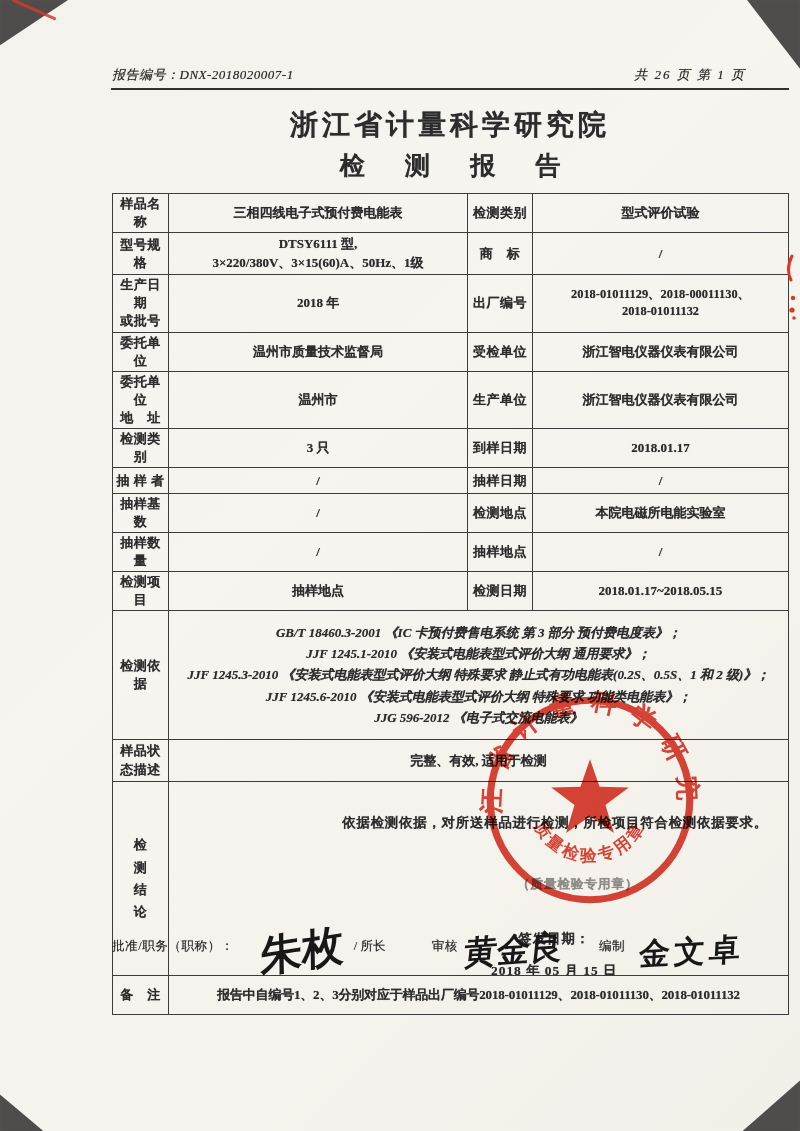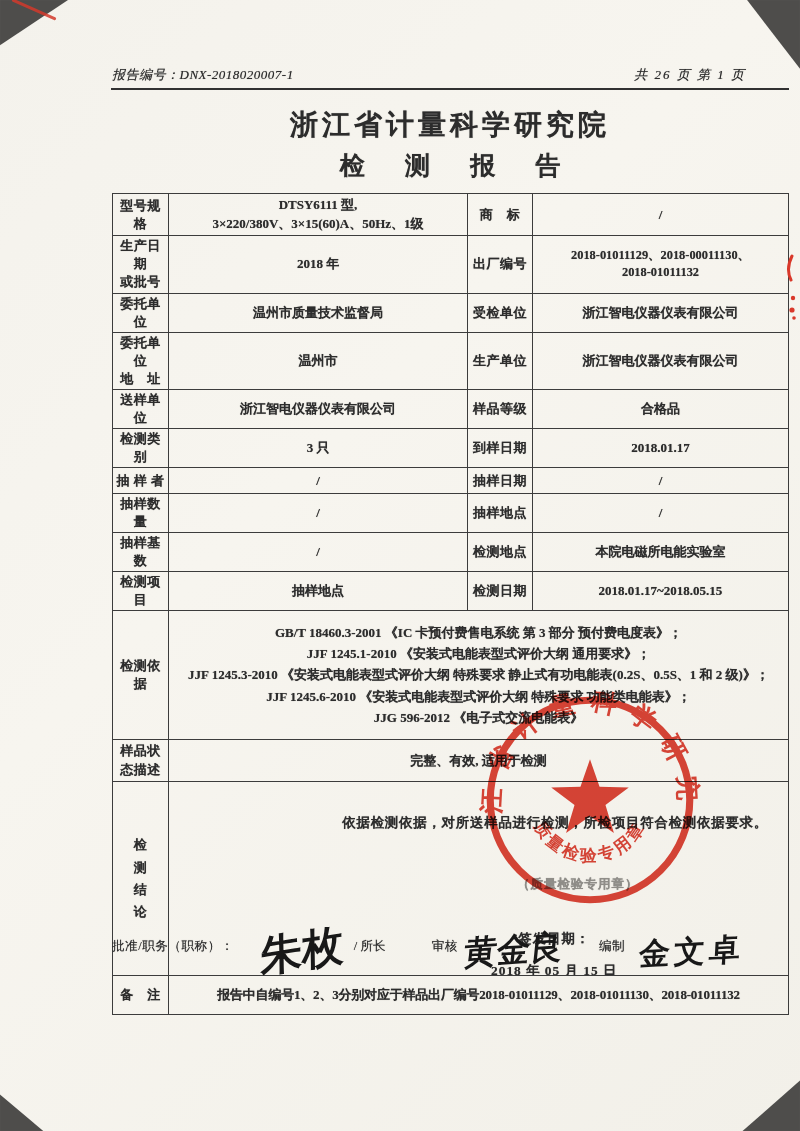--- a/index.html
+++ b/index.html
@@ -23,21 +23,21 @@
   .rule{position:absolute;left:111px;top:88px;width:678px;height:2.4px;background:#313131;}
 
   .org-title{position:absolute;left:112px;top:106px;width:676px;text-align:center;font-size:28px;font-weight:700;letter-spacing:4px;margin:0;}
   .doc-title{position:absolute;left:112px;top:149px;width:676px;text-align:center;font-size:25px;font-weight:700;letter-spacing:17px;text-indent:17px;margin:0;}
 
   table.report{position:absolute;left:112px;top:193px;width:676px;border-collapse:collapse;table-layout:fixed;}
   table.report td{border:1.4px solid #3c3c3c;font-size:13px;font-weight:600;text-align:center;vertical-align:middle;padding:1px 3px;overflow:hidden;}
   td.pre{white-space:pre-line;line-height:1.4;}
   td.lbl{letter-spacing:.5px;}
   td.left{text-align:left;padding-left:10px;}
-  td.basis-cell{text-align:left;font-size:12.4px;line-height:1.64;padding:5px 8px 5px 10px;vertical-align:top;}
+  td.basis-cell{text-align:left;font-size:12.4px;line-height:1.64;padding:5px 8px 5px 10px;vertical-align:top;font-style:italic;}
   td.remark-cell{font-size:12.2px;text-align:left;padding:0 4px 0 8px;letter-spacing:-.2px;}
   td.concl-cell{position:relative;vertical-align:top;}
   .concl-text{position:absolute;left:30px;top:32px;right:20px;text-align:right;font-size:13.4px;letter-spacing:.8px;}
   .stamp-note{position:absolute;left:348px;top:94px;font-size:12.5px;color:#8f8d88;letter-spacing:1px;font-weight:600;}
   .issue-line{position:absolute;left:322px;top:148px;font-size:13.4px;letter-spacing:1px;display:flex;gap:14px;flex-direction:column;}
 
   .sig-row{position:absolute;left:112px;top:928px;width:680px;display:flex;align-items:flex-start;}
   .sig-label{font-size:12.6px;margin-top:10px;letter-spacing:.5px;white-space:nowrap;}
   .sig{font-weight:700;color:#181818;line-height:1;white-space:nowrap;}
   .sig1{font-size:42px;transform:rotate(-9deg) skewX(-8deg);margin:2px 0 0 26px;}
@@ -73,20 +73,26 @@
   <h2 class="doc-title txt">检 测 报 告</h2>
 
   <table class="report txt">
     <colgroup>
         <col style="width:56px">
         <col style="width:299px">
         <col style="width:65px">
         <col style="width:256px">
       </colgroup>
     <tbody>
+        <tr style="height:31px">
+      <td class="lbl">样品名称</td>
+      <td>三相四线电子式预付费电能表</td>
+      <td class="lbl">检测类别</td>
+      <td>型式评价试验</td>
+    </tr>
     <tr style="height:42px">
       <td class="lbl">型号规格</td>
       <td class="pre">DTSY6111 型,
 3×220/380V、3×15(60)A、50Hz、1级</td>
       <td class="lbl">商　标</td>
       <td>/</td>
     </tr>
     <tr style="height:41px">
       <td class="lbl pre">生产日期
 或批号</td>
@@ -101,49 +107,43 @@
       <td class="lbl">受检单位</td>
       <td>浙江智电仪器仪表有限公司</td>
     </tr>
     <tr style="height:29px">
       <td class="lbl pre">委托单位
 地　址</td>
       <td>温州市</td>
       <td class="lbl">生产单位</td>
       <td>浙江智电仪器仪表有限公司</td>
     </tr>
-    <tr style="height:26px">
-      <td class="lbl">送样单位</td>
-      <td>浙江智电仪器仪表有限公司</td>
-      <td class="lbl">样品等级</td>
-      <td>合格品</td>
-    </tr>
     <tr style="height:27px">
       <td class="lbl">检测类别</td>
       <td>3 只</td>
       <td class="lbl">到样日期</td>
       <td>2018.01.17</td>
     </tr>
     <tr style="height:26px">
       <td class="lbl">抽 样 者</td>
       <td>/</td>
       <td class="lbl">抽样日期</td>
       <td>/</td>
     </tr>
+    <tr style="height:26px">
+      <td class="lbl">抽样基数</td>
+      <td>/</td>
+      <td class="lbl">检测地点</td>
+      <td>本院电磁所电能实验室</td>
+    </tr>
     <tr style="height:27px">
       <td class="lbl">抽样数量</td>
       <td>/</td>
       <td class="lbl">抽样地点</td>
       <td>/</td>
-    </tr>
-    <tr style="height:26px">
-      <td class="lbl">抽样基数</td>
-      <td>/</td>
-      <td class="lbl">检测地点</td>
-      <td>本院电磁所电能实验室</td>
     </tr>
     <tr style="height:27px">
       <td class="lbl">检测项目</td>
       <td>抽样地点</td>
       <td class="lbl">检测日期</td>
       <td>2018.01.17~2018.05.15</td>
     </tr>
     <tr style="height:129px">
       <td class="lbl">检测依据</td>
       <td class="basis-cell" colspan="3">

